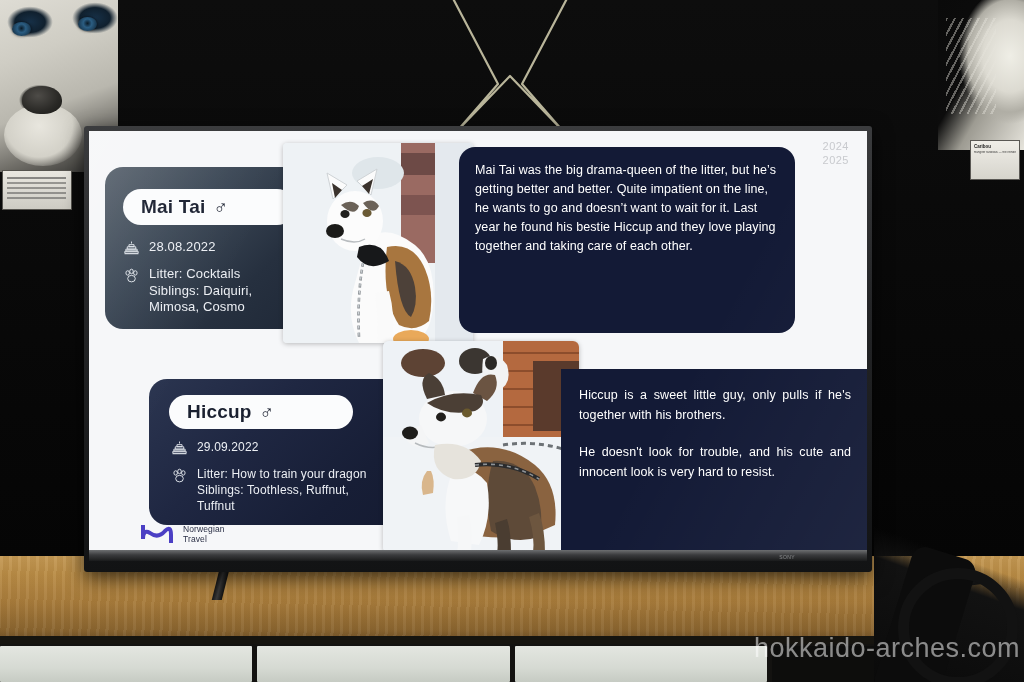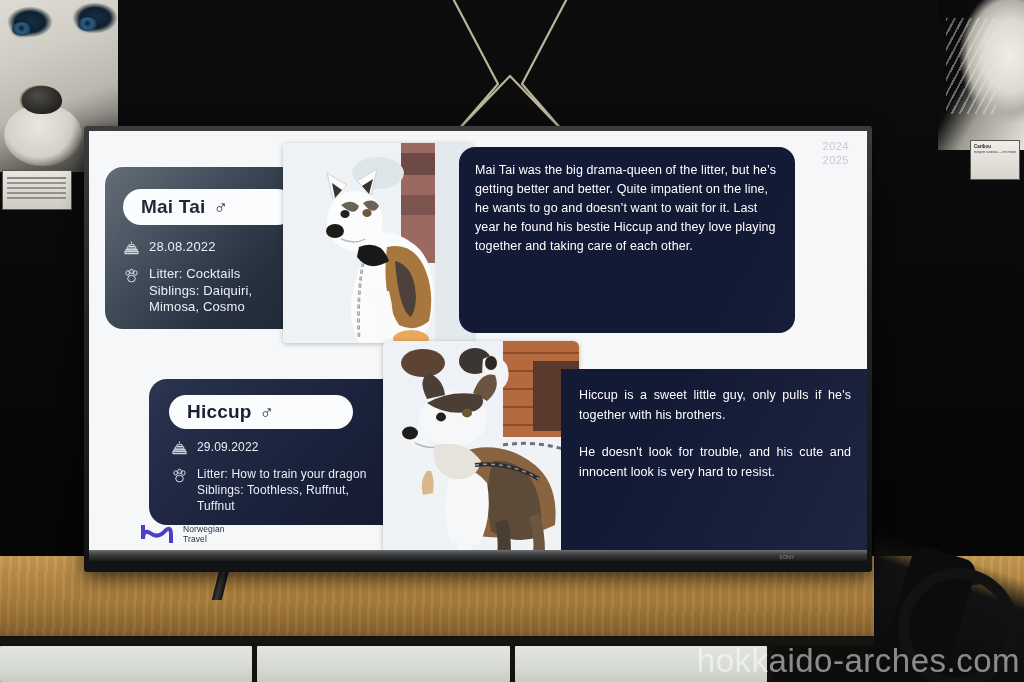--- a/index.html
+++ b/index.html
@@ -408,22 +408,22 @@
     font-size: 8.5px;
     line-height: 10px;
     color: #2a2f45;
     letter-spacing: .1px;
   }
   .logo-text span { display: block; }
 
   
   .watermark {
     position: absolute;
-    right: 4px; bottom: 2px;
-    font-size: 33px;
+    right: 4px; bottom: 18px;
+    font-size: 27px;
     color: rgba(255,255,255,.52);
     letter-spacing: .5px;
     font-family: "Liberation Sans", sans-serif;
     white-space: nowrap;
     pointer-events: none;
   }
 
   
   .glare {
     position: absolute;

